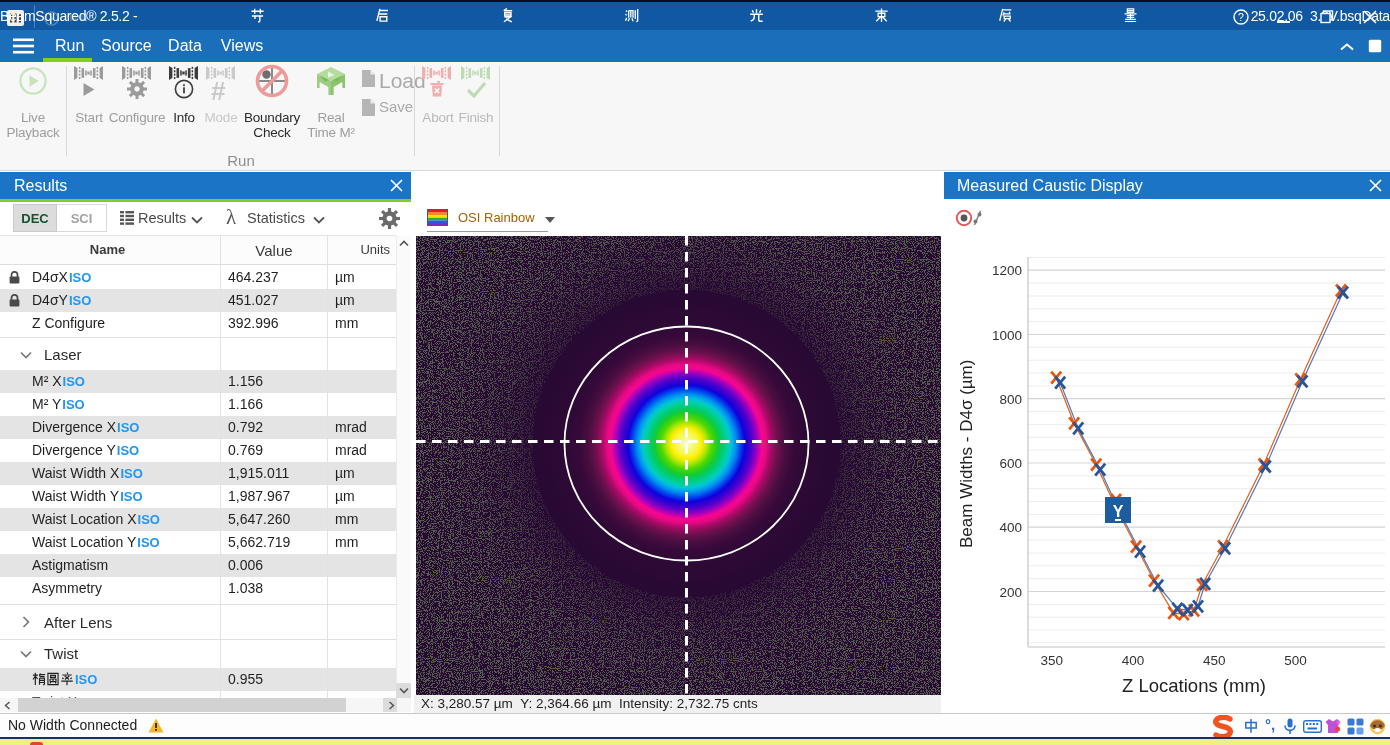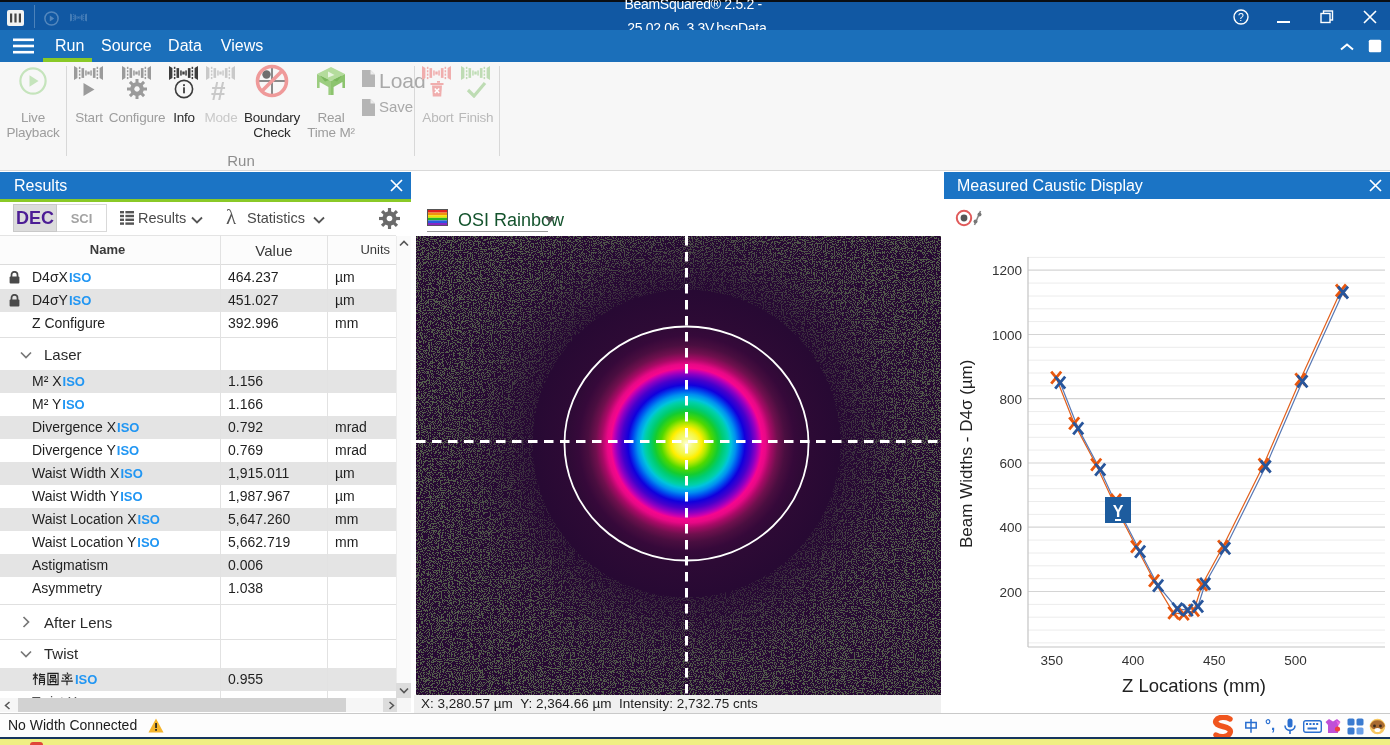--- a/index.html
+++ b/index.html
@@ -4,21 +4,21 @@
 <style>
 html,body{margin:0;padding:0;background:#fff;}
 #win{position:relative;width:1390px;height:745px;overflow:hidden;font-family:"Liberation Sans",sans-serif;background:#fff;}
 .abs{position:absolute;}
 
 #topline{left:0;top:0;width:1390px;height:2px;background:#0a0e14;}
 #titlebar{left:0;top:2px;width:1390px;height:28px;background:#1158a3;}
 #menubar{left:0;top:30px;width:1390px;height:32px;background:#1b6fba;}
 .mitem{position:absolute;top:0;height:32px;line-height:32px;color:#fff;font-size:16px;}
 #runline{left:43px;top:58px;width:49px;height:4px;background:#8ac927;}
-#titletext{left:0;top:0;width:1390px;height:28px;display:flex;align-items:center;justify-content:center;color:#fff;font-size:14px;letter-spacing:-0.3px;flex-direction:column;}
+#titletext{left:0;top:0;width:1390px;height:28px;display:flex;align-items:center;justify-content:space-between;color:#fff;font-size:14px;letter-spacing:-0.3px;}
 #titletext svg{margin:0 0.5px 1px 0.5px;}
 .cjk{stroke:currentColor;}
 
 #ribbon{left:0;top:62px;width:1390px;height:108px;background:#f7f7f7;border-bottom:1px solid #d9d9d9;}
 .rsep{position:absolute;top:4px;height:90px;width:1px;background:#d8d8d8;}
 .rlbl{position:absolute;color:#9d9d9d;font-size:13.5px;text-align:center;line-height:15px;white-space:pre;transform:translateX(-50%);letter-spacing:-0.2px;}
 .rlbl.on{color:#2b2b2b;}
 #runlbl{position:absolute;left:241px;top:90px;transform:translateX(-50%);color:#8e8e8e;font-size:15px;}
 
 .ptitle{position:absolute;height:27px;background:#1b74c5;color:#fff;font-size:16px;line-height:27px;}
@@ -276,21 +276,21 @@
       </svg>
     <div class="rlbl" style="left:476px;top:48px;color:#b9b9b9">Finish</div>
     <div id="runlbl">Run</div>
   </div>
   <div class="abs" id="results">
     <div class="ptitle" style="left:0;top:0;width:411px;padding-left:14px">Results</div>
     <svg class="abs" style="left:390px;top:7px" width="13" height="13" viewBox="0 0 13 13">
         <path d="M1,1 L12,12 M12,1 L1,12" stroke="#fff" stroke-width="1.7"></path>
       </svg>
     <div class="abs" id="greenline"></div>
-    <div class="abs" style="left:13px;top:32px;width:44px;height:28px;background:#dcdcdc;border:1px solid #c9c9c9;box-sizing:border-box;text-align:center;line-height:27px;font-size:18px;font-weight:bold;color:#4c1d95">DEC</div>
+    <div class="abs" style="left:13px;top:32px;width:44px;height:28px;background:#dcdcdc;border:1px solid #c9c9c9;box-sizing:border-box;text-align:center;line-height:27px;font-size:13px;font-weight:bold;color:#14532d">DEC</div>
     <div class="abs" style="left:57px;top:32px;width:50px;height:28px;background:#fff;border:1px solid #d9d9d9;border-left:none;box-sizing:border-box;text-align:center;line-height:27px;font-size:13px;font-weight:bold;color:#a3a3a3">SCI</div>
     <svg class="abs" style="left:120px;top:39px" width="14" height="14" viewBox="0 0 14 14" fill="#555">
         <rect y="0" width="4" height="2.4"></rect>
         <rect x="5.4" y="0" width="8.6" height="2.4"></rect>
         <rect y="3.8" width="4" height="2.4"></rect>
         <rect x="5.4" y="3.8" width="8.6" height="2.4"></rect>
         <rect y="7.6" width="4" height="2.4"></rect>
         <rect x="5.4" y="7.6" width="8.6" height="2.4"></rect>
         <rect y="11.4" width="4" height="2.4"></rect>
         <rect x="5.4" y="11.4" width="8.6" height="2.4"></rect>
@@ -441,21 +441,21 @@
       </svg>
     <svg class="abs" style="left:13px;top:37px" width="21" height="17" viewBox="0 0 21 17">
         <rect x="0.5" y="0.5" width="20" height="16" fill="#fff" stroke="#555"></rect>
         <rect x="1" y="1" width="19" height="2.6" fill="#e02020"></rect>
         <rect x="1" y="3.6" width="19" height="2.6" fill="#f09010"></rect>
         <rect x="1" y="6.2" width="19" height="2.6" fill="#f0e000"></rect>
         <rect x="1" y="8.8" width="19" height="2.6" fill="#28b428"></rect>
         <rect x="1" y="11.4" width="19" height="2.6" fill="#2858e0"></rect>
         <rect x="1" y="14" width="19" height="2.2" fill="#8828c0"></rect>
       </svg>
-    <div class="abs" style="left:44px;top:38px;font-size:18px;color:#14532d">OSI Rainbow</div>
+    <div class="abs" style="left:44px;top:38px;font-size:13px;color:#a16207">OSI Rainbow</div>
     <svg class="abs" style="left:131px;top:45px" width="10" height="6" viewBox="0 0 10 6">
         <path d="M0,0 L10,0 L5,6 Z" fill="#555"></path>
       </svg>
     <div class="abs" style="left:13px;top:59px;width:121px;height:1px;background:#9a9a9a"></div>
     <svg class="abs" style="left:2px;top:64px" width="525" height="459" viewBox="0 0 525 459">
       <defs>
         <filter id="nz" x="0" y="0" width="100%" height="100%" color-interpolation-filters="sRGB">
           <feTurbulence type="fractalNoise" baseFrequency="0.9" numOctaves="1" seed="11" stitchTiles="stitch" result="t"></feTurbulence>
           <feColorMatrix in="t" type="matrix" values="0 0 0 0 0  0 0 0 0 0  0 0 0 0 0  9 9 9 0 -13.55" result="m"></feColorMatrix>
           <feComponentTransfer in="m" result="d">

